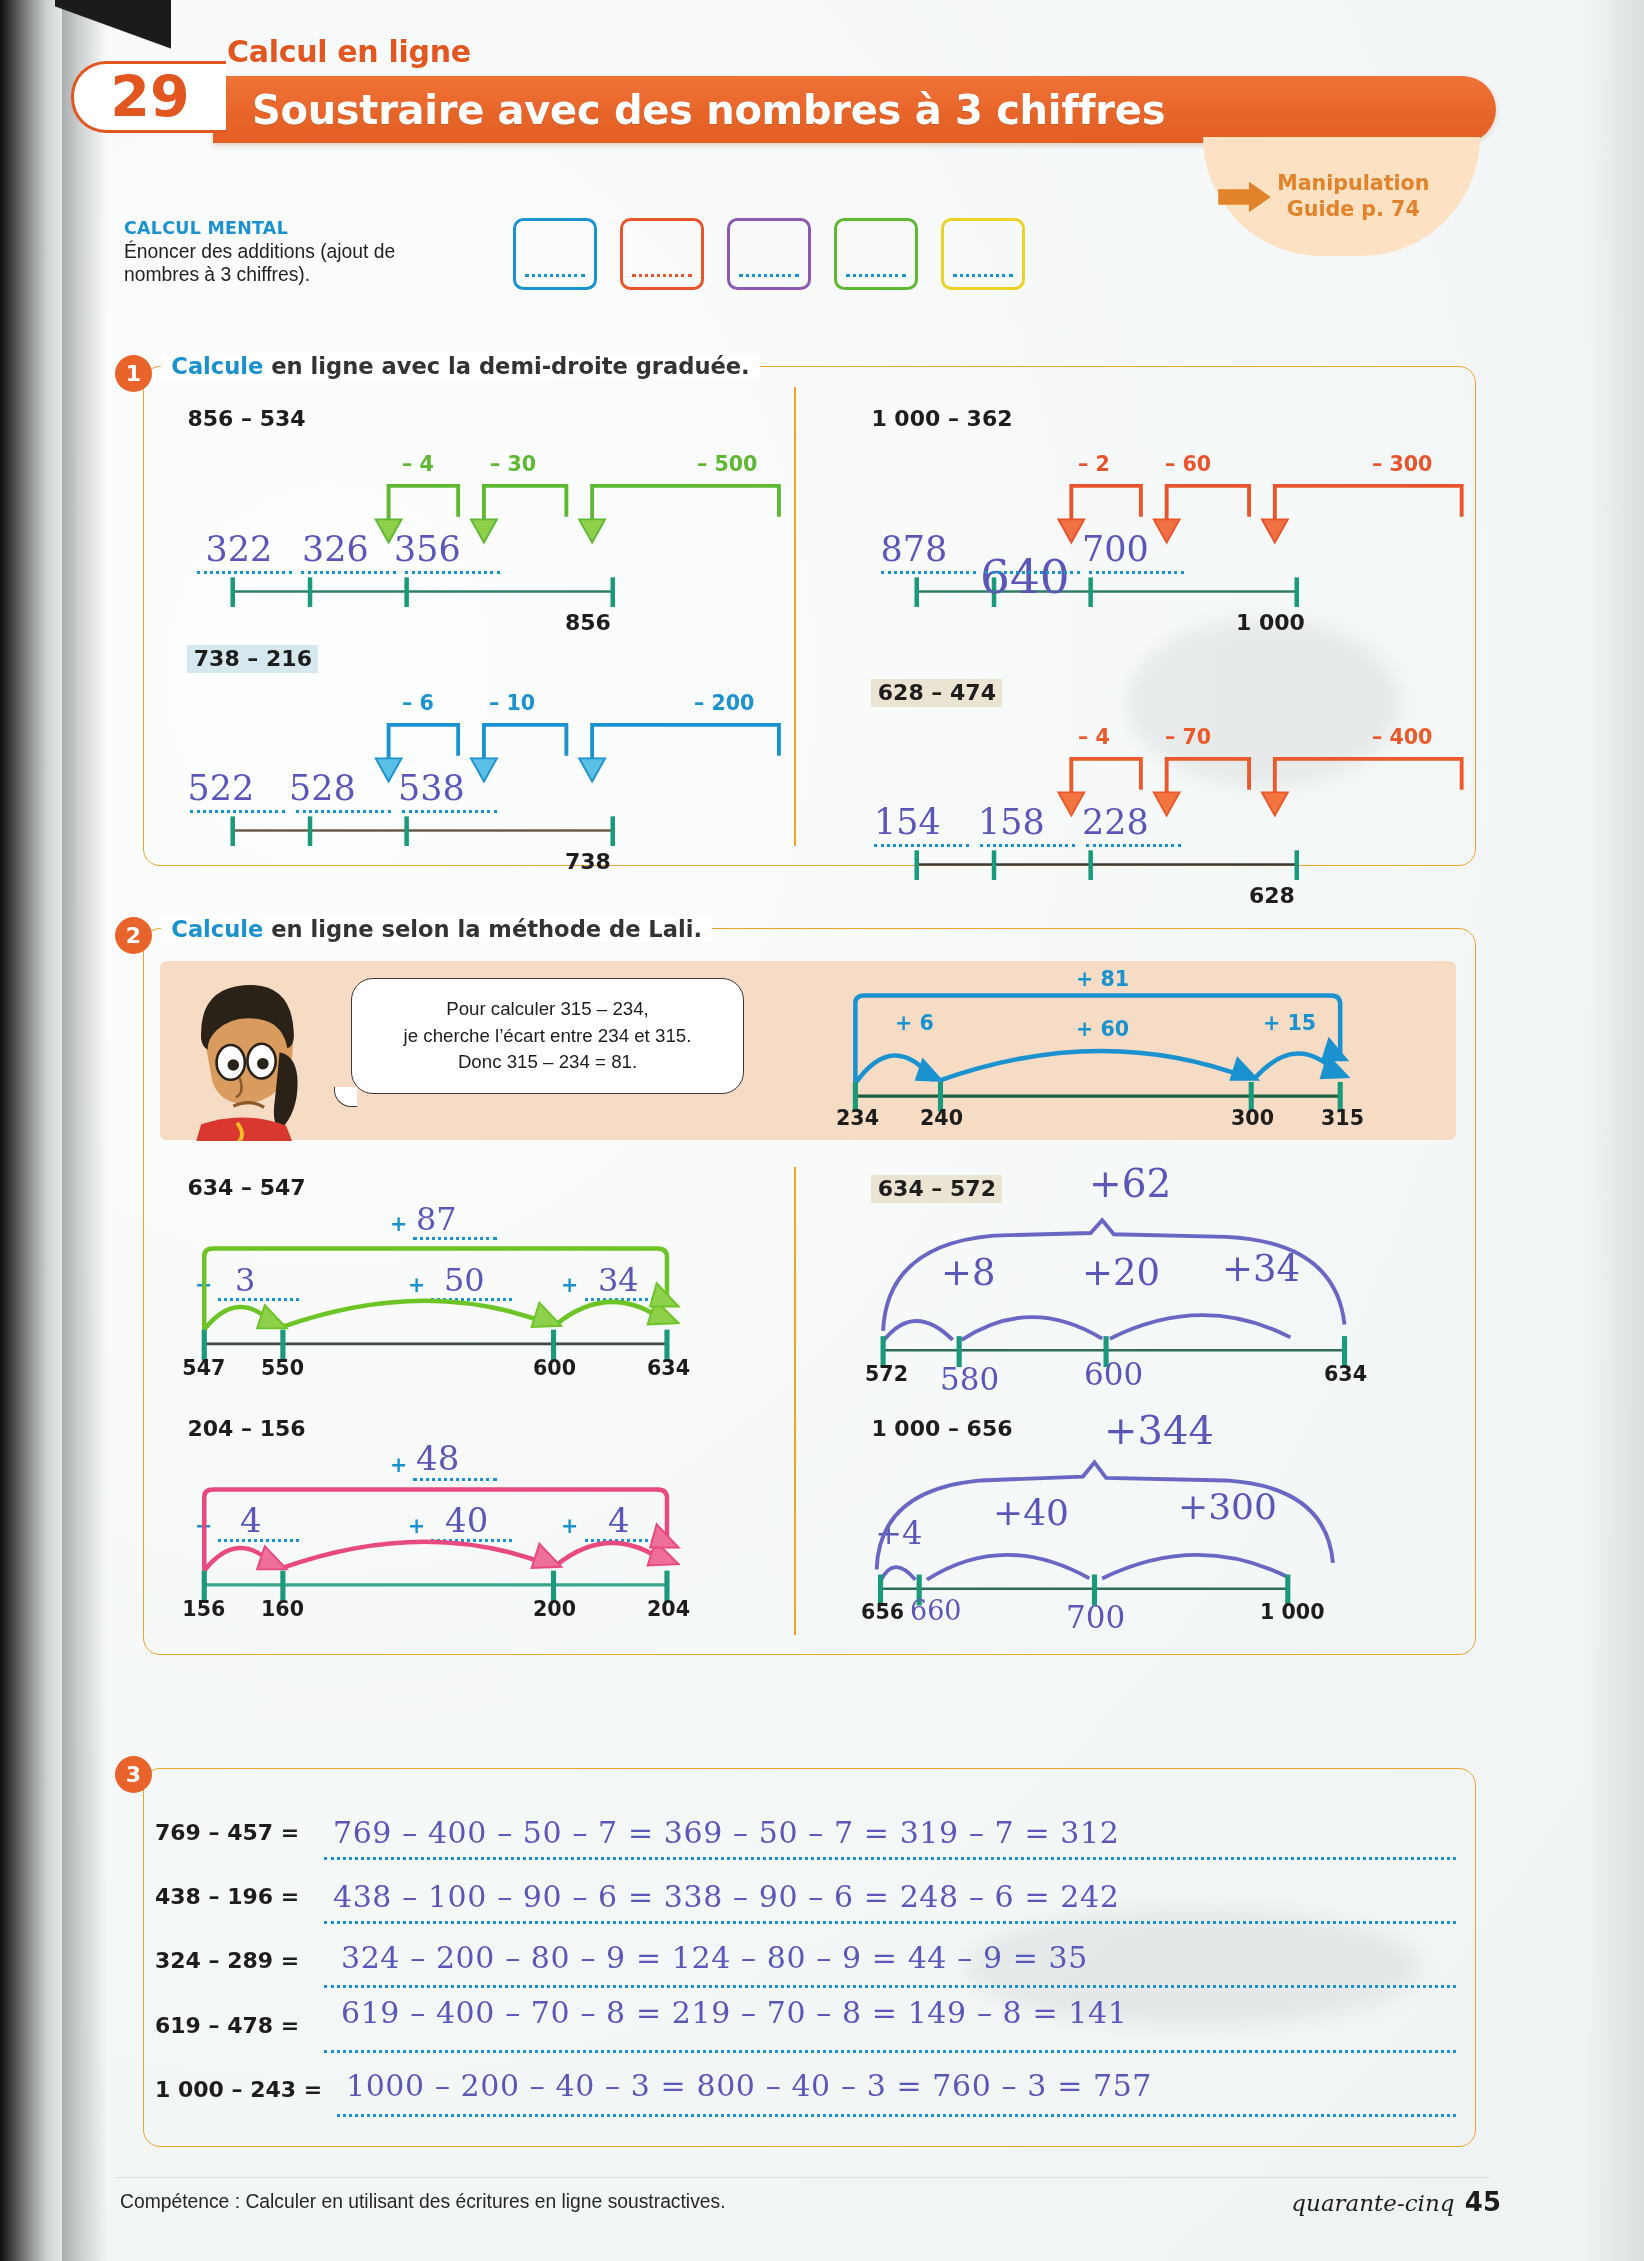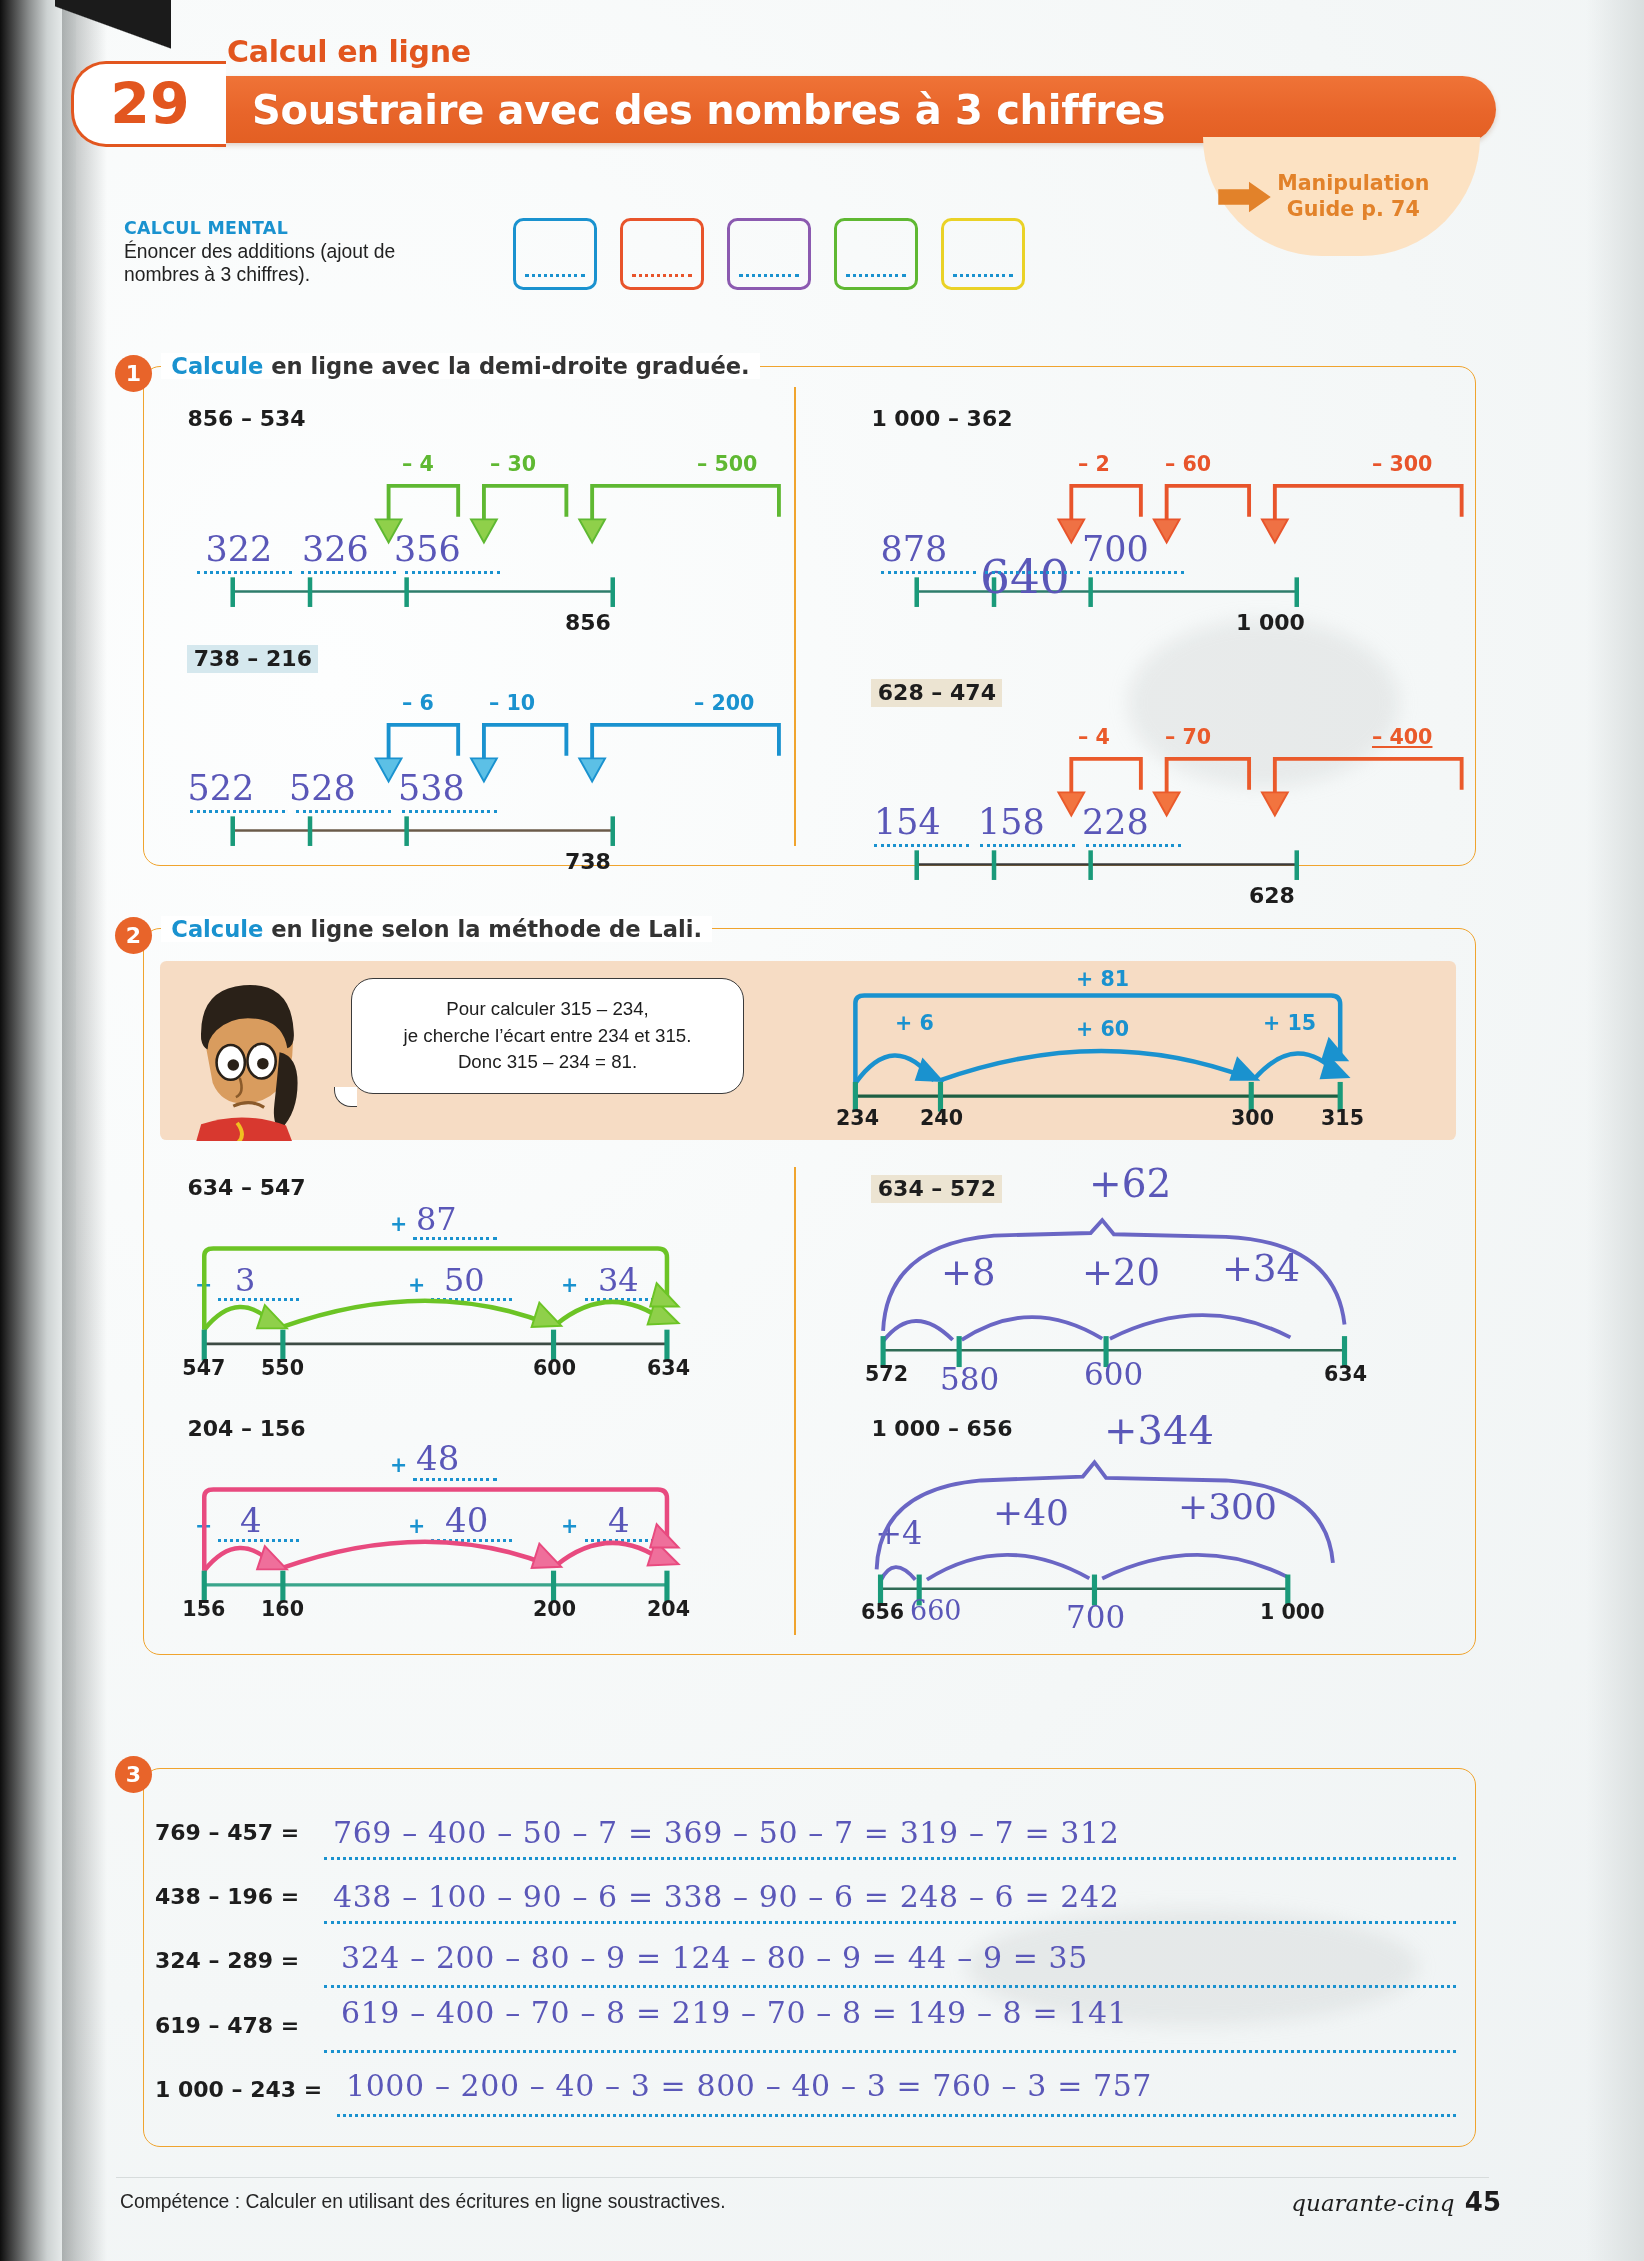--- a/index.html
+++ b/index.html
@@ -48,21 +48,21 @@
     border-radius:0 34px 34px 0;
     box-shadow:0 2.6px 5.2px rgba(150,90,50,.25);
   }
   .title-bar span{
     position:absolute; left:39px; top:50%; transform:translateY(-50%);
     color:#fff; font-family:"DejaVu Sans", sans-serif;
     font-weight:bold; font-size:40px; letter-spacing:-0.3px;
     text-shadow:0 0.6px 0 rgba(0,0,0,.12);
   }
   .chapter-badge{
-    position:absolute; left:71px; top:61px; width:155px; height:86px;
+    position:absolute; left:71px; top:61px; width:155px; height:72px;
     background:#fff; border:3.2px solid #e2561f;
     border-radius:35px 0 0 35px; border-right:none;
     display:flex; align-items:center; justify-content:center;
     z-index:3;
   }
   .chapter-badge span{
     font-family:"DejaVu Sans", sans-serif; font-weight:bold;
     font-size:57px; color:#e2561f;
   }
 
@@ -358,21 +358,21 @@
     <div class="hw-blank" style="left:9px;top:165px;width:95px;"></div>
     <div class="hw-blank" style="left:115px;top:165px;width:95px;"></div>
     <div class="hw-blank" style="left:221px;top:165px;width:95px;"></div>
     <div class="endlabel" style="left:384px;top:204px;">738</div>
   </div>
 
   <div class="nl" style="left:865px;top:645px;width:535px;height:219px;margin-top:34px;">
     <div class="expr hl2" style="left:6.4px;top:0;">628 – 474</div>
     <div class="opn" style="left:213px;top:46px;color:#ea5a2b;">– 4</div>
     <div class="opn" style="left:300px;top:46px;color:#ea5a2b;">– 70</div>
-    <div class="opn" style="left:507px;top:46px;color:#ea5a2b;text-decoration:underline;">– 400</div>
+    <div class="opn" style="left:507px;top:46px;color:#ea5a2b;">– 400</div>
     <svg width="535" height="219" viewBox="0 0 830 340">
       <g stroke="#ea5a2b" stroke-width="6" fill="none">
         <path d="M320 180 L320 124 L428 124 L428 172"></path>
         <path d="M468 180 L468 124 L596 124 L596 172"></path>
         <path d="M636 180 L636 124 L926 124 L926 172"></path>
       </g>
       <g fill="#f2743f" stroke="#ea5a2b" stroke-width="3">
         <polygon points="300,176 340,176 320,212"></polygon>
         <polygon points="448,176 488,176 468,212"></polygon>
         <polygon points="616,176 656,176 636,212"></polygon>

